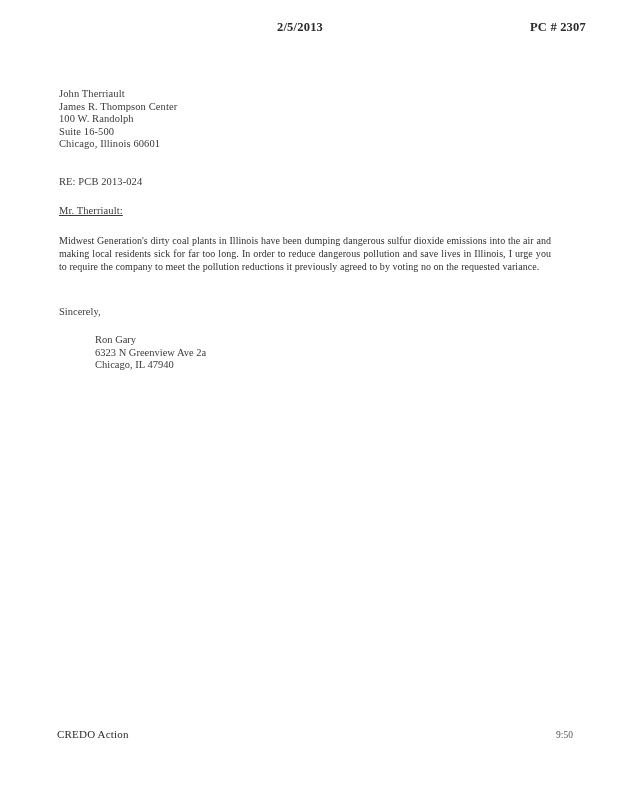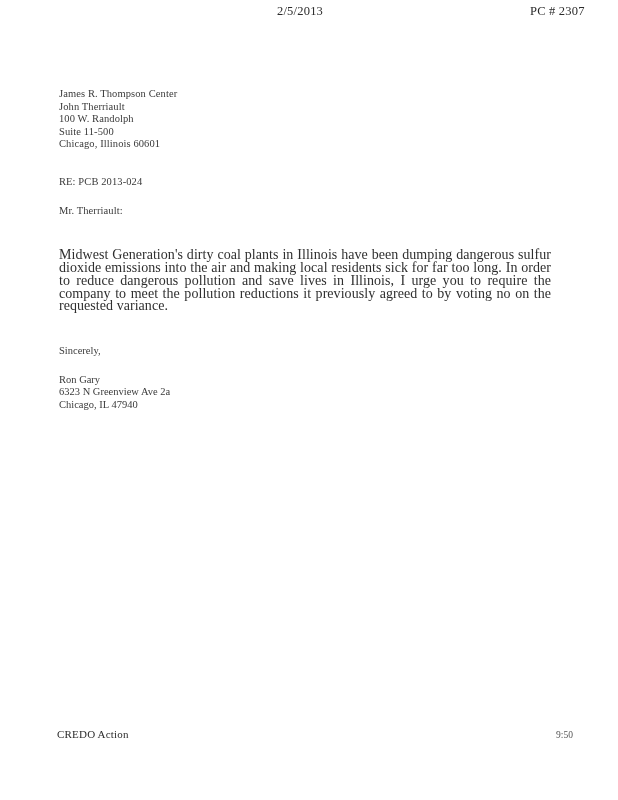--- a/index.html
+++ b/index.html
@@ -15,24 +15,25 @@
     position: relative;
     overflow: hidden;
   }
   .page {
     position: absolute;
     inset: 0;
     background: #ffffff;
   }
   .header-row {
     position: absolute;
-    top: 4px;
+    top: 20px;
     left: 0;
     right: 0;
     height: 16px;
+    font-weight: bold;
   }
   .header-date {
     position: absolute;
     left: 277px;
     top: 0;
     font-size: 12.5px;
     letter-spacing: 0.2px;
     color: #2b2b2b;
   }
   .header-pc {
@@ -65,44 +66,46 @@
     line-height: 12.6px;
     color: #3a3a3a;
     letter-spacing: 0.1px;
   }
   .salutation {
     margin-top: 16px;
     font-size: 10.5px;
     line-height: 12.6px;
     color: #3a3a3a;
     letter-spacing: 0.1px;
+    text-decoration: underline;
   }
   .para {
-    margin-top: 32px;
-    font-size: 14px;
+    margin-top: 18px;
+    font-size: 10px;
     line-height: 12.8px;
     color: #2f2f2f;
     text-align: justify;
     width: 492px;
     letter-spacing: 0.05px;
   }
   .closing {
     margin-top: 32px;
     font-size: 10.5px;
     line-height: 12.6px;
     color: #3a3a3a;
   }
   .sign-block {
     margin-top: 16px;
     font-size: 10.5px;
     line-height: 12.6px;
     color: #3a3a3a;
   }
   .sign-line {
     white-space: nowrap;
+    margin-left: 36px;
   }
   .footer {
     position: absolute;
     left: 0;
     right: 0;
     bottom: 58px;
     height: 14px;
   }
   .footer-left {
     position: absolute;
@@ -126,24 +129,24 @@
 <div class="page">
 
   <div class="header-row">
     <div class="header-date">2/5/2013</div>
     <div class="header-pc">PC # 2307</div>
   </div>
 
   <div class="letter-body">
 
     <div class="addr-block">
+      <div class="addr-line">John Therriault</div>
       <div class="addr-line">James R. Thompson Center</div>
-      <div class="addr-line">John Therriault</div>
       <div class="addr-line">100 W. Randolph</div>
-      <div class="addr-line">Suite 11-500</div>
+      <div class="addr-line">Suite 16-500</div>
       <div class="addr-line">Chicago, Illinois 60601</div>
     </div>
 
     <div class="re-line">RE: PCB 2013-024</div>
 
     <div class="salutation">Mr. Therriault:</div>
 
     <div class="para">Midwest Generation's dirty coal plants in Illinois have been dumping dangerous sulfur dioxide emissions into the air and making local residents sick for far too long. In order to reduce dangerous pollution and save lives in Illinois, I urge you to require the company to meet the pollution reductions it previously agreed to by voting no on the requested variance.</div>
 
     <div class="closing">Sincerely,</div>

